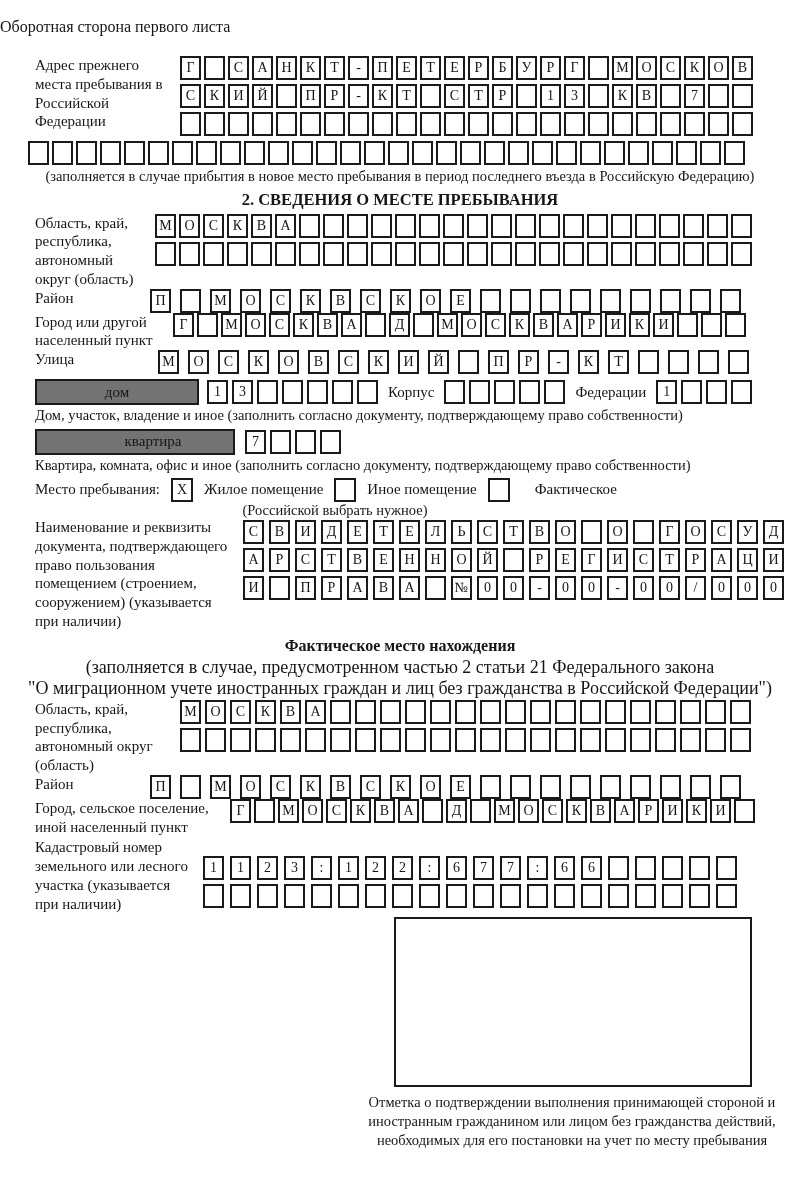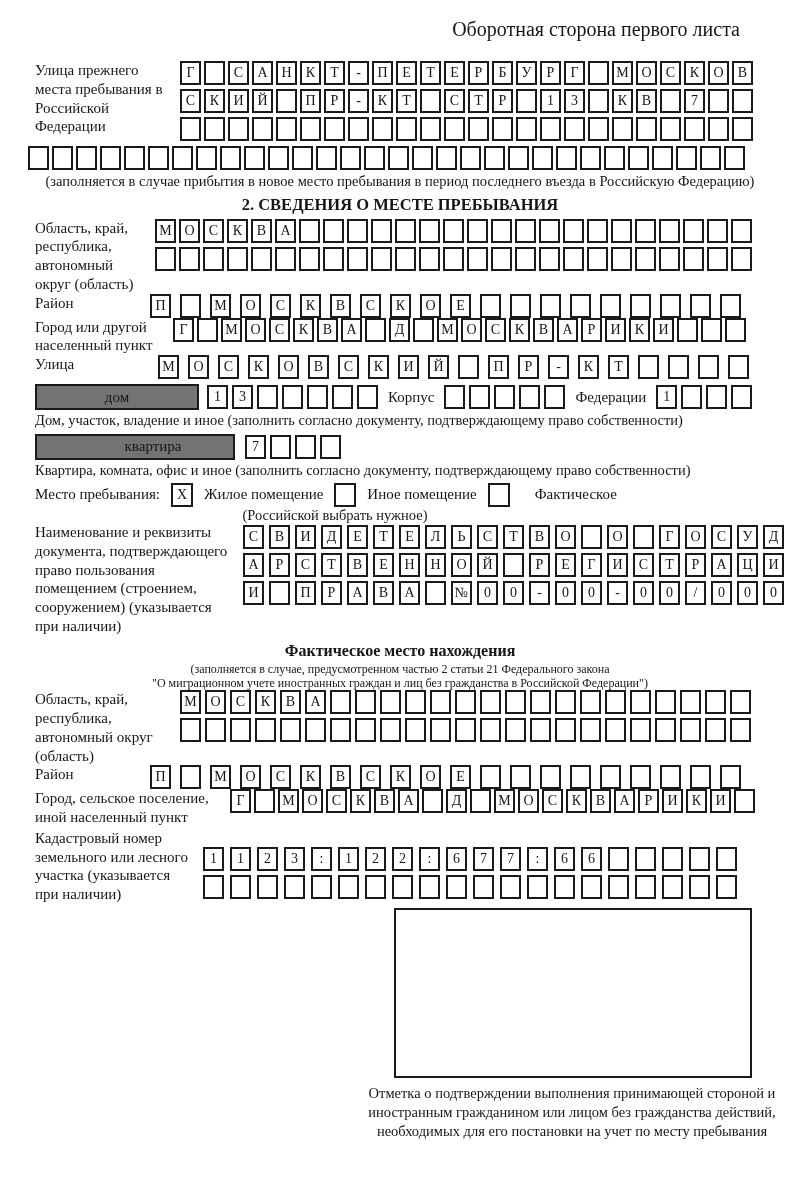--- a/index.html
+++ b/index.html
@@ -1,18 +1,18 @@
 <!DOCTYPE html>
 <html><head>
 <meta charset="utf-8">
 <style>
   html,body{margin:0;padding:0;background:#fff;}
   .page{position:relative;width:800px;height:1180px;background:#fff;overflow:hidden;
         font-family:"Liberation Serif","DejaVu Serif",serif;color:#161616;font-size:15px;}
-  .hdr{padding:18px 60px 0 0;text-align:right;font-size:20px;}
+  .hdr{padding:18px 60px 0 0;text-align:left;font-size:16px;}
   .cells{display:flex;}
   .cell{flex:none;width:21px;height:24px;border:2px solid #1a1a1a;box-sizing:border-box;
         display:flex;align-items:center;justify-content:center;font-size:14px;line-height:1;background:#fff;}
   .g3{gap:3px}.g4{gap:4px}.g5{gap:5px}.g6{gap:6px}.g9{gap:9px}
   .rows .cells{margin-bottom:4px;}
   .frow{display:flex;align-items:flex-start;margin-left:35px;margin-top:0;}
   .lbl{font-size:15px;line-height:1.25;box-sizing:border-box;padding-right:6px;}
   .w145{width:145px}.w120{width:120px}.w115{width:115px}.w138{width:138px}.w123{width:123px}
   .w200{width:200px}.w195{width:195px}.w160{width:160px}.wfact{width:145px}
   .block1{margin-top:20px;}
@@ -26,36 +26,36 @@
   .dombox{width:164px;}
   .kvbox{width:200px;padding-left:36px;}
   .domrow{display:flex;align-items:center;margin-left:35px;margin-top:5px;}
   .inline-lbl{margin:0 10px;font-size:15px;white-space:nowrap;}
   .ml8{margin-left:8px}.ml10{margin-left:10px}
   .mestorow{display:flex;align-items:center;margin-left:35px;margin-top:4px;gap:11px;}
   .checkbox{flex:none;width:22px;height:24px;border:2px solid #1a1a1a;box-sizing:border-box;
             display:flex;align-items:center;justify-content:center;font-size:14px;background:#fff;}
   .mesto-note{margin-left:145px;width:380px;text-align:center;}
   .fact-title{text-align:center;font-weight:bold;font-size:16px;margin:6px 0 2px;}
-  .fact-note{text-align:center;font-size:12px;line-height:1.2;}
+  .fact-note{text-align:center;font-size:18px;line-height:1.2;}
   .kad-rows{margin-top:18px;margin-left:8px;}
   .stamp-wrap{margin-top:4px;}
   .stamp-box{margin-left:394px;width:358px;height:170px;border:2px solid #1a1a1a;box-sizing:border-box;background:#fff;}
   .stamp-caption{margin:6px 0 0 352px;width:440px;text-align:center;font-size:14.5px;line-height:1.3;}
   .doc-rows{margin-left:8px;margin-top:2px;}
 </style>
 </head>
 <body>
 
 <div class="page">
 
   <div class="hdr">Оборотная сторона первого листа</div>
 
   <div class="frow block1">
-    <div class="lbl w145">Улица прежнего места пребывания в Российской Федерации</div>
+    <div class="lbl w145">Адрес прежнего места пребывания в Российской Федерации</div>
     <div class="rows">
       <div class="cells g3">
           <span class="cell">Г</span>
           <span class="cell"></span>
           <span class="cell">С</span>
           <span class="cell">А</span>
           <span class="cell">Н</span>
           <span class="cell">К</span>
           <span class="cell">Т</span>
           <span class="cell">-</span>

